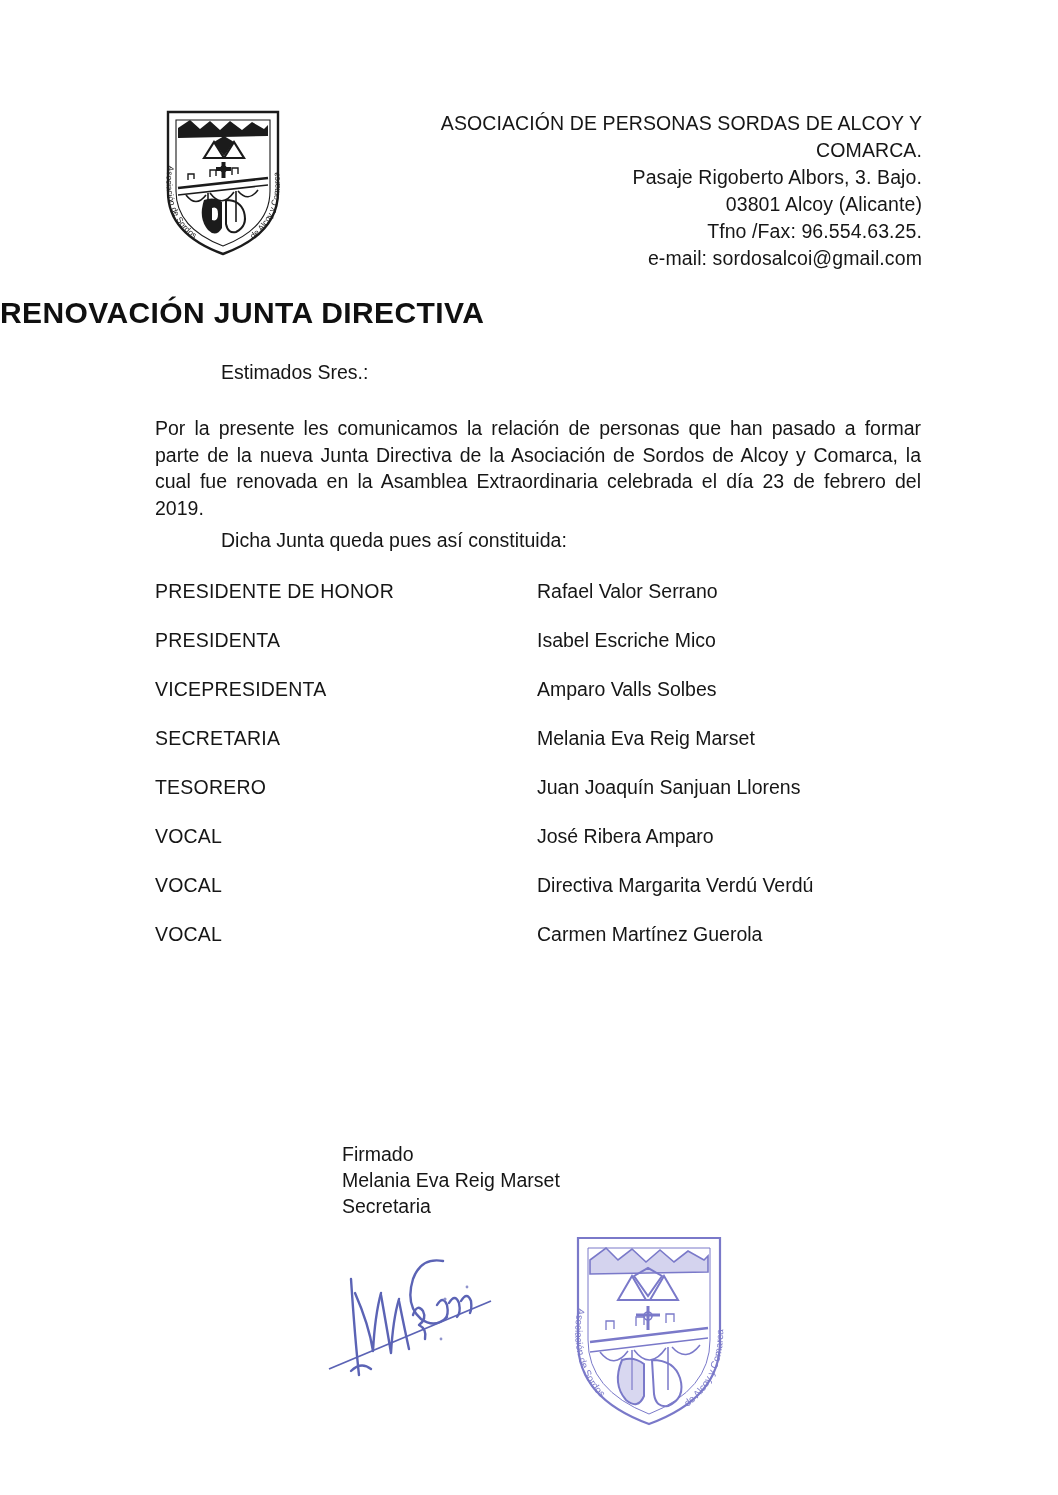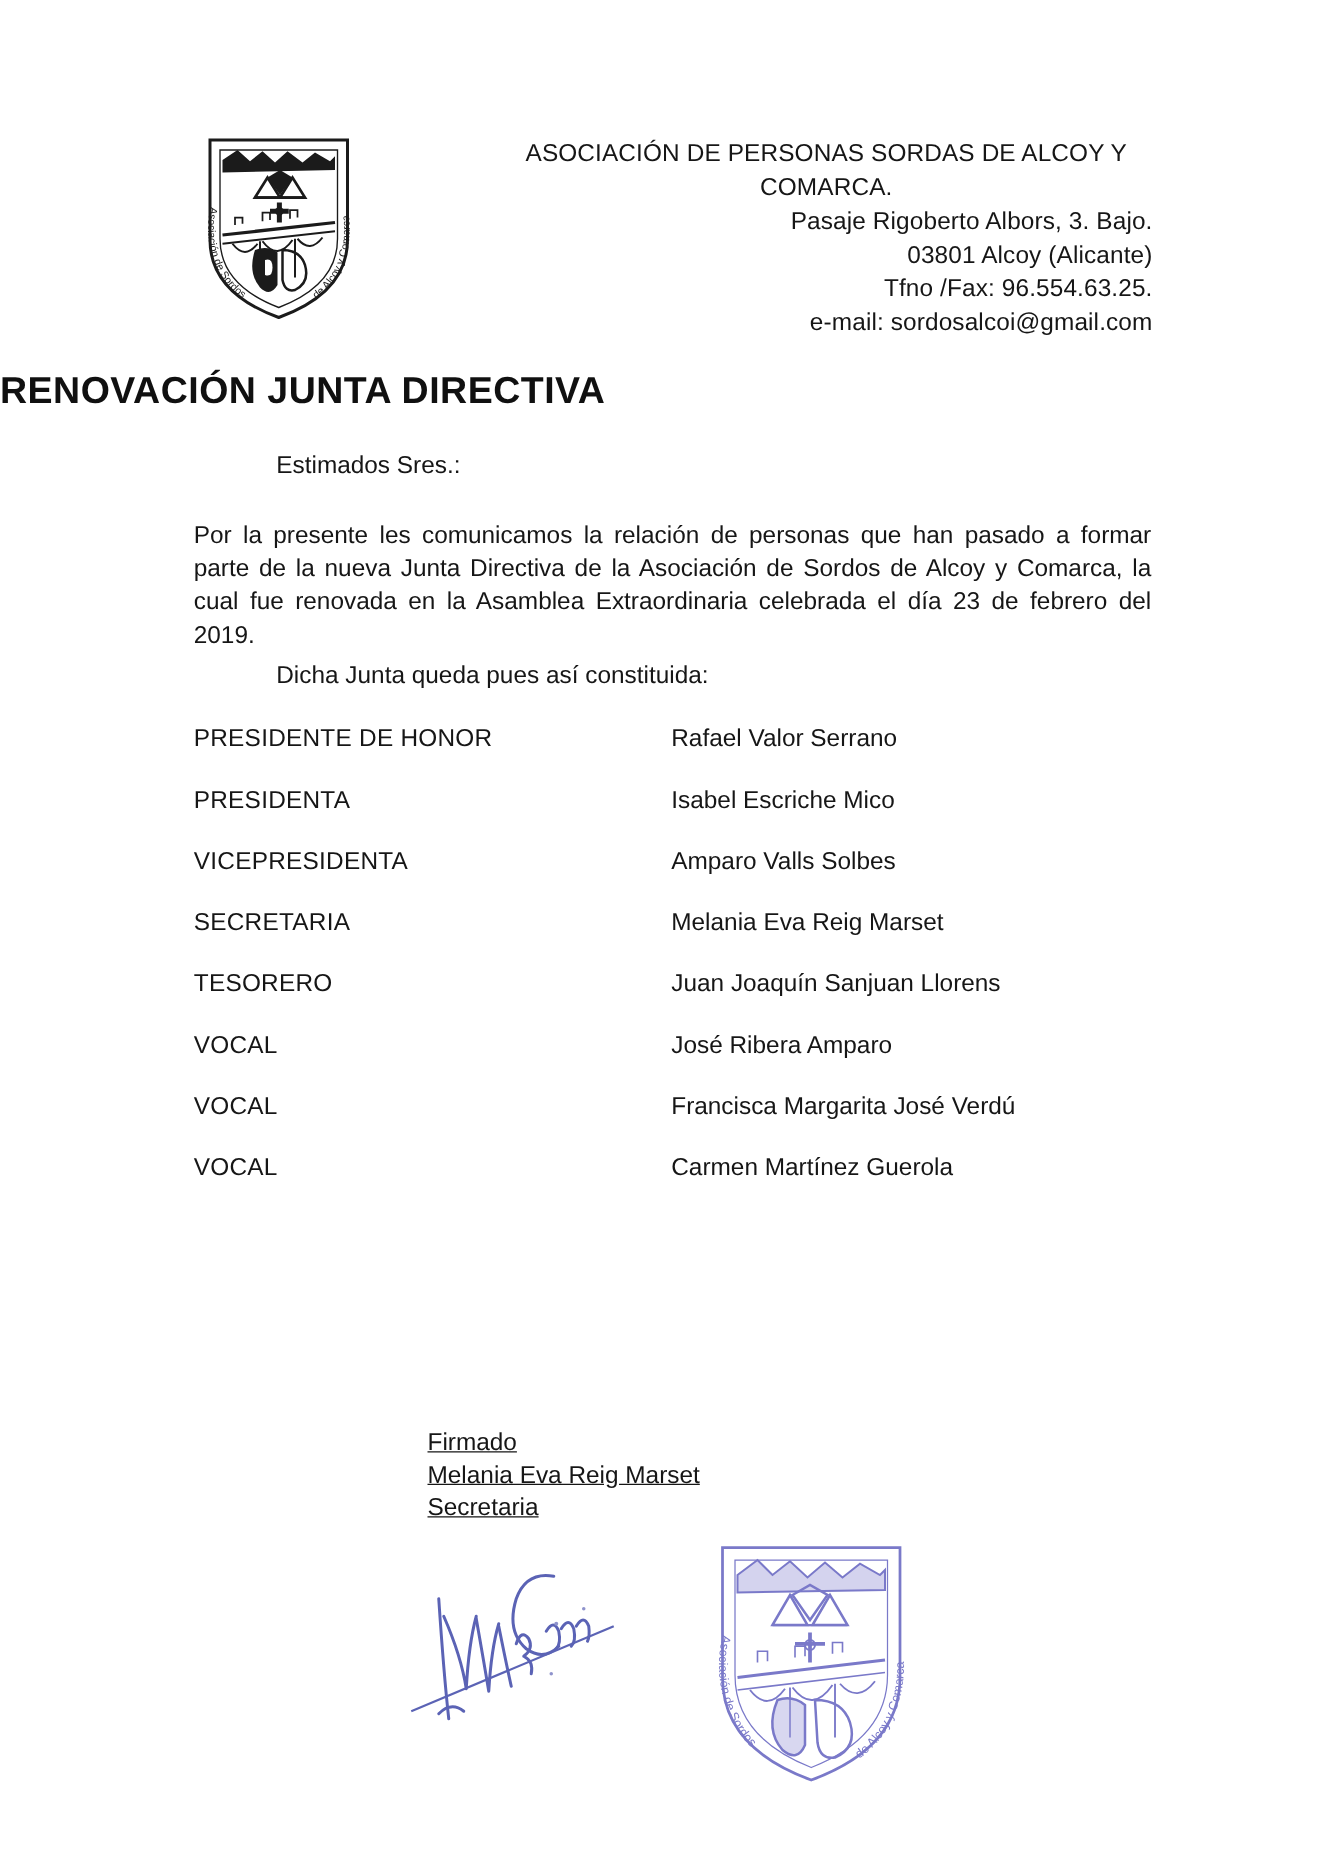--- a/index.html
+++ b/index.html
@@ -43,21 +43,20 @@
     top: 110px;
     width: 522px;
     text-align: right;
     font-size: 19.5px;
     line-height: 27px;
     letter-spacing: 0.1px;
     color: #161616;
   }
   .org-block .org-name {
     display: block;
-    text-align: center;
   }
   .org-block .org-line {
     display: block;
     text-align: right;
   }
 
   
   .doc-title {
     position: absolute;
     left: 0;
@@ -123,21 +122,20 @@
   }
 
   
   .signature-block {
     position: absolute;
     left: 342px;
     top: 1141px;
     font-size: 19.5px;
     line-height: 26px;
     color: #161616;
-    text-decoration: underline;
   }
   .signature-block span { display: block; }
 
   .signature-mark {
     position: absolute;
     left: 325px;
     top: 1243px;
     width: 170px;
     height: 145px;
   }
@@ -254,21 +252,21 @@
       <span class="roster-person">Juan Joaquín Sanjuan Llorens</span>
     </div>
 
     <div class="roster-row">
       <span class="roster-role">VOCAL</span>
       <span class="roster-person">José Ribera Amparo</span>
     </div>
 
     <div class="roster-row">
       <span class="roster-role">VOCAL</span>
-      <span class="roster-person">Francisca Margarita José Verdú</span>
+      <span class="roster-person">Directiva Margarita Verdú Verdú</span>
     </div>
 
     <div class="roster-row">
       <span class="roster-role">VOCAL</span>
       <span class="roster-person">Carmen Martínez Guerola</span>
     </div>
 
   </div>
 
   <div class="signature-block">

